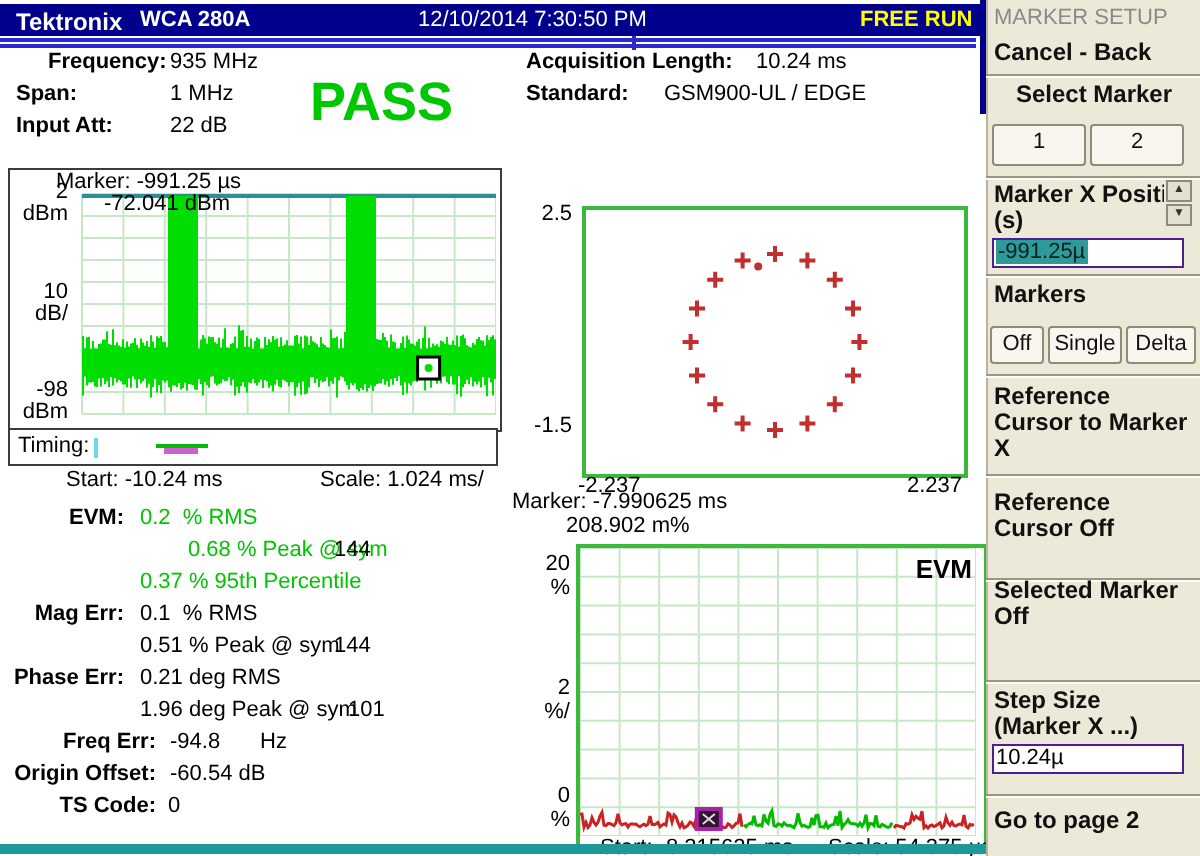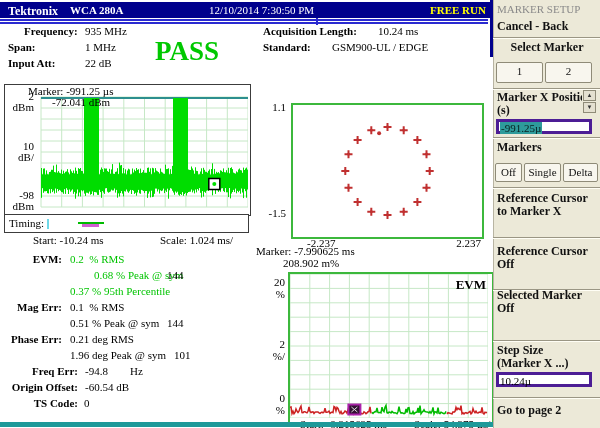--- a/index.html
+++ b/index.html
@@ -1,33 +1,33 @@
 <!DOCTYPE html>
 <html><head>
 <meta charset="utf-8">
 <style>
   html,body{margin:0;padding:0;background:#fff;}
   .screen{position:relative;width:600px;height:428px;overflow:hidden;background:#fff;
-          font-family:Liberation Serif, serif;font-size:11px;color:#000;}
+          font-family:Liberation Sans, sans-serif;font-size:11px;color:#000;}
   .abs{position:absolute;}
   .b{font-weight:bold;}
   .pre{white-space:pre;}
   .green{color:#00c400;}
   .right{text-align:right;}
   .titlebar{left:0;top:2px;width:490px;height:16px;background:#00008c;color:#fff;}
   .blueline{left:0;height:2px;width:488px;background:#2a2ad0;}
   .plotframe{border:1px solid #3c3c3c;background:#fff;}
   .greenframe{border:2px solid #3cb83c;background:#fff;}
   .timingbar{border:1px solid #3c3c3c;background:#fff;}
   .panel{left:493px;top:0;width:107px;height:428px;background:#ece9d8;border-left:1px solid #b8b4a2;box-sizing:border-box;}
   .pitem{font-size:12px;font-weight:bold;color:#111;line-height:13px;}
   .psep{left:493px;width:107px;height:0;border-top:1px solid #9a9684;border-bottom:1px solid #fffef5;}
   .pbtn{box-sizing:border-box;border:1px solid #8f8b78;border-radius:2px;background:#f8f6ee;
         text-align:center;font-size:11px;line-height:17px;color:#111;}
-  .pinput{box-sizing:border-box;border:3px solid #4c1d95;background:#fff;font-size:11px;line-height:13px;padding:0 1px;}
+  .pinput{box-sizing:border-box;border:1px solid #4c1d95;background:#fff;font-size:11px;line-height:13px;padding:0 1px;}
   .sel{background:#2e9b9b;color:#042;color:#08201e;padding:0 1px;}
   .spinbtn{box-sizing:border-box;border:1px solid #8f8b78;background:#e4e0d0;font-size:6px;line-height:8px;text-align:center;color:#333;}
   .ticklabel{font-size:11px;color:#000;}
 </style>
 </head>
 <body>
 
 <div class="screen">
 
   <div class="abs titlebar">
@@ -131,23 +131,23 @@
         <circle cx="94.5" cy="110.0" r="1.4" fill="#c03030"></circle>
         <path d="M106.7 106.7H114.7M110.7 102.7V110.7" stroke="#c03030" stroke-width="2" fill="none"></path>
         <circle cx="110.7" cy="106.7" r="1.4" fill="#c03030"></circle>
         <path d="M120.4 97.1H128.4M124.4 93.1V101.1" stroke="#c03030" stroke-width="2" fill="none"></path>
         <circle cx="124.4" cy="97.1" r="1.4" fill="#c03030"></circle>
         <path d="M129.5 82.8H137.5M133.5 78.8V86.8" stroke="#c03030" stroke-width="2" fill="none"></path>
         <circle cx="133.5" cy="82.8" r="1.4" fill="#c03030"></circle>
         <circle cx="86.1" cy="28.3" r="2" fill="#c03030"></circle>
       </svg>
   </div>
-  <div class="abs right ticklabel" style="left:260px;top:101px;width:26px;">1.1</div>
+  <div class="abs right ticklabel" style="left:260px;top:101px;width:26px;">2.5</div>
   <div class="abs right ticklabel" style="left:257px;top:207px;width:29px;">-1.5</div>
-  <span class="abs ticklabel" style="left:307px;top:237px;">-2.237</span>
+  <span class="abs ticklabel" style="left:289px;top:237px;">-2.237</span>
   <div class="abs right ticklabel" style="left:430px;top:237px;width:51px;">2.237</div>
 
   <span class="abs" style="left:256px;top:245px;">Marker: -7.990625 ms</span>
   <span class="abs" style="left:283px;top:257px;">208.902 m%</span>
 
   <div class="abs greenframe" style="left:288px;top:272px;width:202px;height:148px;">
     <svg width="198" height="144" style="position:absolute;left:0;top:0;">
         <line x1="0" y1="0" x2="0" y2="144" stroke="#c6e8c6" stroke-width="1"></line>
         <line x1="19.8" y1="0" x2="19.8" y2="144" stroke="#c6e8c6" stroke-width="1"></line>
         <line x1="39.6" y1="0" x2="39.6" y2="144" stroke="#c6e8c6" stroke-width="1"></line>

